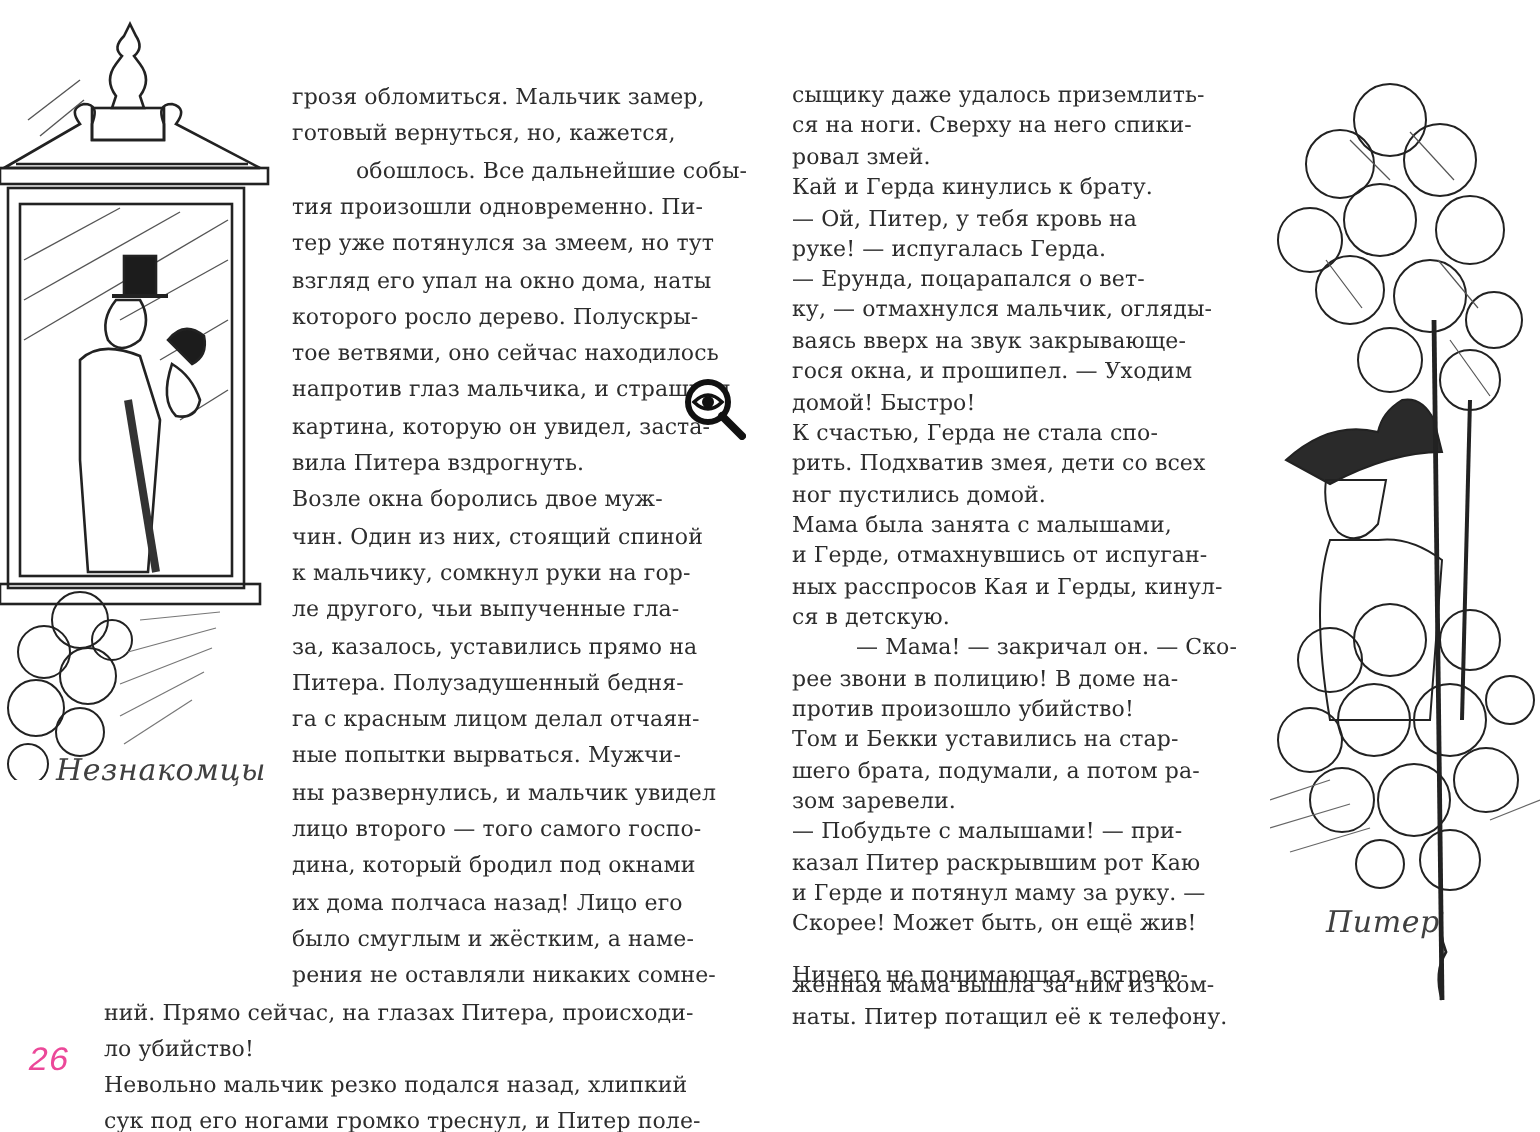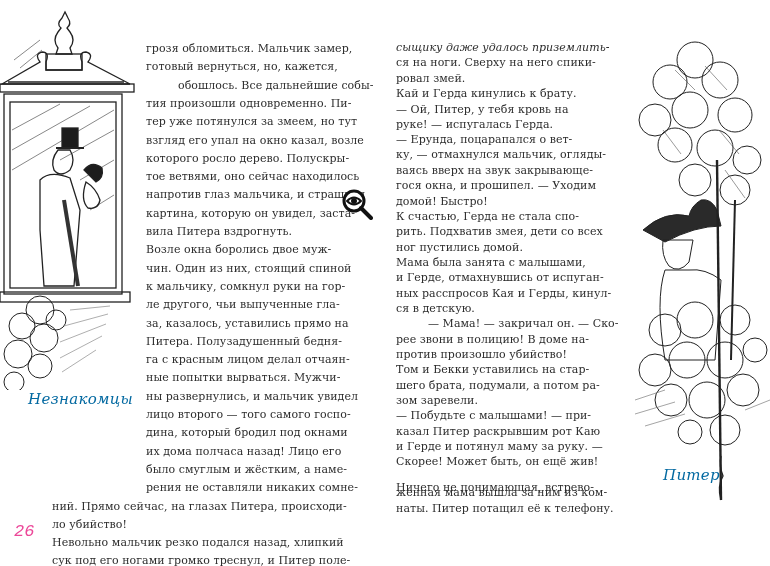--- a/index.html
+++ b/index.html
@@ -4,21 +4,21 @@
 <style>
   html, body { margin:0; padding:0; background:#ffffff; }
   body { width:770px; height:566px; position:relative; overflow:hidden;
          font-family:"DejaVu Serif","Liberation Serif",serif; color:#2b2b2b; }
   .page { position:absolute; top:0; height:566px; }
   .left-page { left:0; width:385px; }
   .right-page { left:385px; width:385px; }
   .line { position:absolute; font-size:11px; line-height:18.4px; white-space:nowrap;
           letter-spacing:0.05px; color:#2d2d2d; }
   .caption { position:absolute; font-family:"DejaVu Serif","Liberation Serif",serif;
-             font-style:italic; font-size:15px; color:#0369a1; letter-spacing:0.3px;margin-top:14px; }
+             font-style:italic; font-size:15px; color:#404040; letter-spacing:0.3px; }
   .page-number { position:absolute; font-family:Liberation Mono, monospace;
                  font-size:17px; font-style:italic; color:#ec4899; }
   .illus { position:absolute; }
   .magnifier { position:absolute; left:341px; top:188px; width:32px; height:32px; cursor:pointer; }
 </style>
 </head>
 <body>
 
 <div class="page left-page">
 
@@ -76,21 +76,21 @@
   </svg>
 
   <div class="caption" style="left:28px;top:376px;">Незнакомцы</div>
 
   <div id="left-lines">
       <div class="line" style="left: 146px; top: 40px;">грозя обломиться. Мальчик замер,</div>
       <div class="line" style="left: 146px; top: 58.3px;">готовый вернуться, но, кажется,</div>
       <div class="line" style="left: 146px; top: 76.6px; margin-left: 32px;">обошлось. Все дальнейшие собы-</div>
       <div class="line" style="left: 146px; top: 94.9px;">тия произошли одновременно. Пи-</div>
       <div class="line" style="left: 146px; top: 113.2px;">тер уже потянулся за змеем, но тут</div>
-      <div class="line" style="left: 146px; top: 131.5px;">взгляд его упал на окно казал, возле</div>
+      <div class="line" style="left: 146px; top: 131.5px;">взгляд его упал на окно дома, наты</div>
       <div class="line" style="left: 146px; top: 149.8px;">которого росло дерево. Полускры-</div>
       <div class="line" style="left: 146px; top: 168.1px;">тое ветвями, оно сейчас находилось</div>
       <div class="line" style="left: 146px; top: 186.4px;">напротив глаз мальчика, и страшная</div>
       <div class="line" style="left: 146px; top: 204.7px;">картина, которую он увидел, заста-</div>
       <div class="line" style="left: 146px; top: 223px;">вила Питера вздрогнуть.</div>
       <div class="line" style="left: 146px; top: 241.3px;">    Возле окна боролись двое муж-</div>
       <div class="line" style="left: 146px; top: 259.6px;">чин. Один из них, стоящий спиной</div>
       <div class="line" style="left: 146px; top: 277.9px;">к мальчику, сомкнул руки на гор-</div>
       <div class="line" style="left: 146px; top: 296.2px;">ле другого, чьи выпученные гла-</div>
       <div class="line" style="left: 146px; top: 314.5px;">за, казалось, уставились прямо на</div>
@@ -116,21 +116,21 @@
       <circle cx="13" cy="13" r="3" fill="#111"></circle>
       <line x1="20" y1="20" x2="30" y2="30" stroke="#111" stroke-width="4" stroke-linecap="round"></line>
     </svg>
   </div>
 
   <div class="page-number" style="left:14px;top:522px;">26</div>
 </div>
 
 <div class="page right-page">
   <div id="right-lines">
-      <div class="line" style="left: 11px; top: 40px; line-height: 15.3px; font-style: italic;">сыщику даже удалось приземлить-</div>
+      <div class="line" style="left: 11px; top: 40px; line-height: 15.3px;">сыщику даже удалось приземлить-</div>
       <div class="line" style="left: 11px; top: 55.35px; line-height: 15.3px;">ся на ноги. Сверху на него спики-</div>
       <div class="line" style="left: 11px; top: 70.7px; line-height: 15.3px;">ровал змей.</div>
       <div class="line" style="left: 11px; top: 86.05px; line-height: 15.3px;">    Кай и Герда кинулись к брату.</div>
       <div class="line" style="left: 11px; top: 102px; line-height: 15.3px; text-align: center;">    — Ой, Питер, у тебя кровь на</div>
       <div class="line" style="left: 11px; top: 116.75px; line-height: 15.3px;">руке! — испугалась Герда.</div>
       <div class="line" style="left: 11px; top: 132.1px; line-height: 15.3px;">    — Ерунда, поцарапался о вет-</div>
       <div class="line" style="left: 11px; top: 147.45px; line-height: 15.3px;">ку, — отмахнулся мальчик, огляды-</div>
       <div class="line" style="left: 11px; top: 162.8px; line-height: 15.3px;">ваясь вверх на звук закрывающе-</div>
       <div class="line" style="left: 11px; top: 178.15px; line-height: 15.3px;">гося окна, и прошипел. — Уходим</div>
       <div class="line" style="left: 11px; top: 193.5px; line-height: 15.3px;">домой! Быстро!</div>

